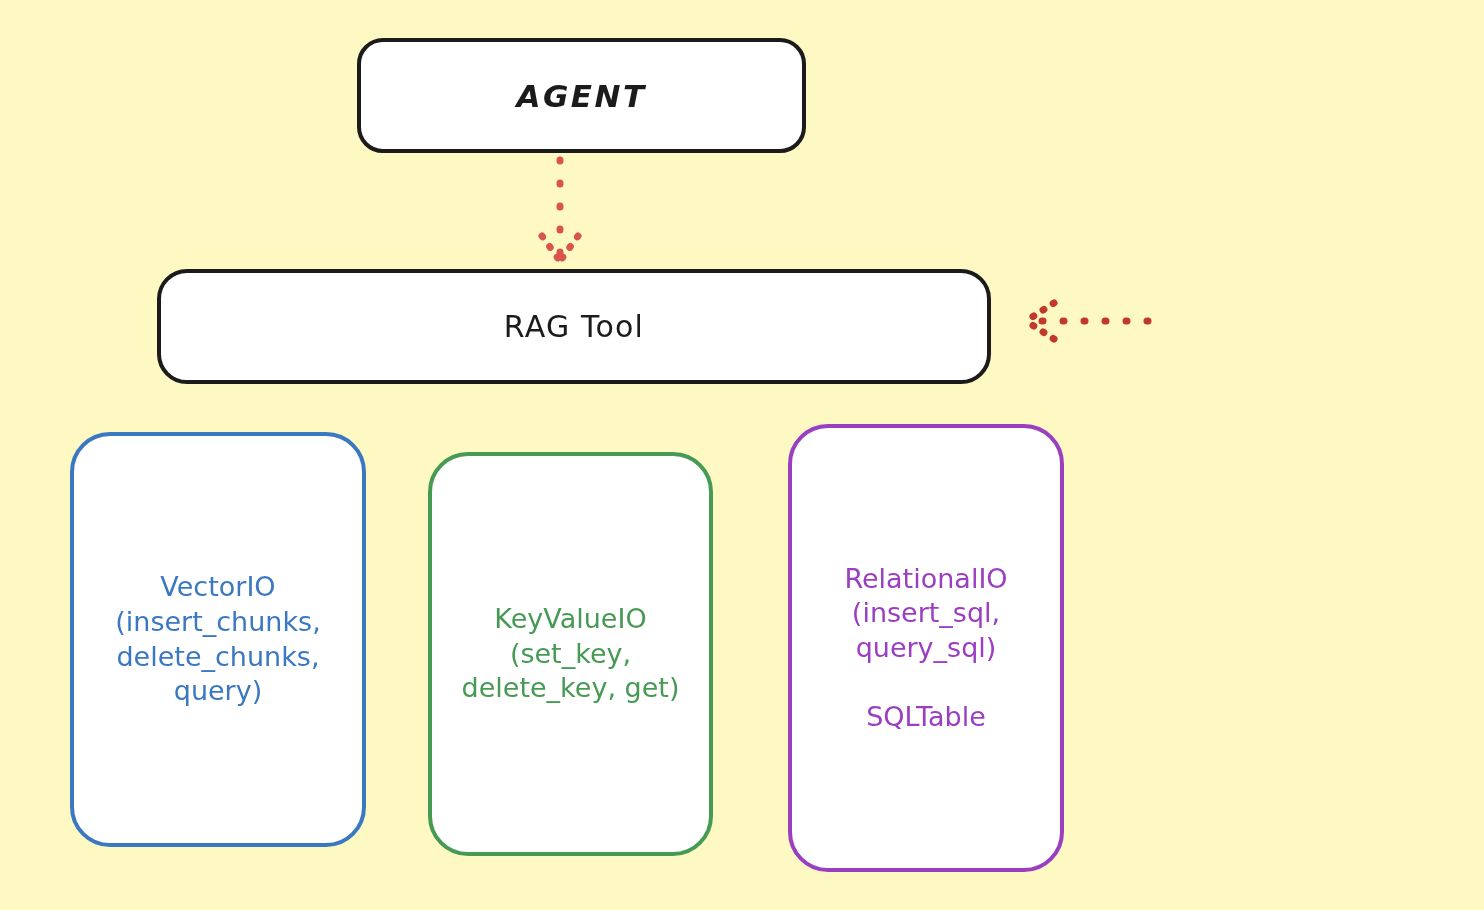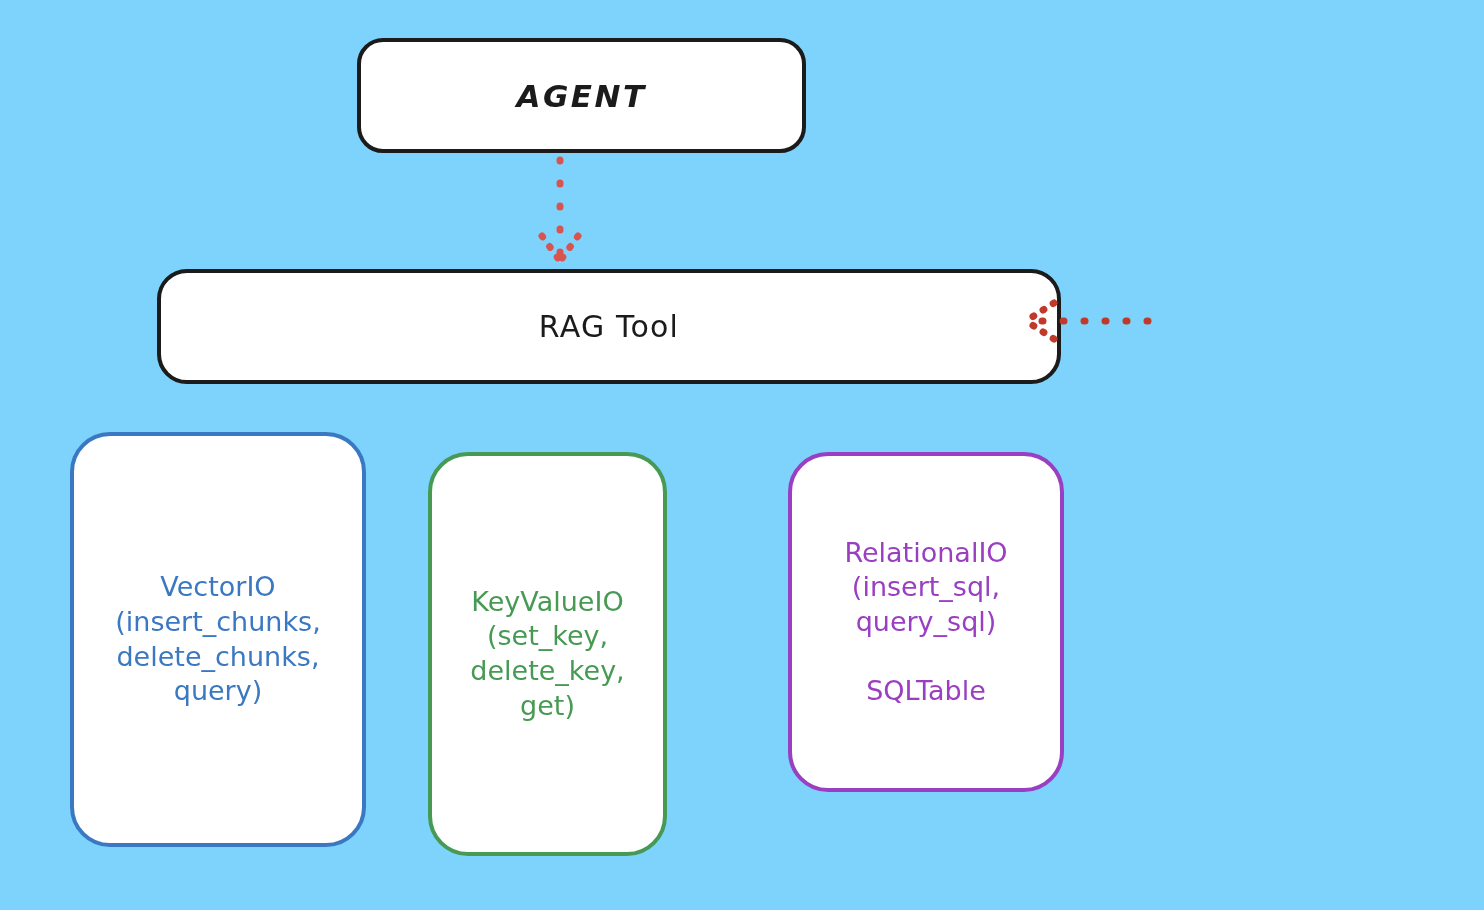--- a/index.html
+++ b/index.html
@@ -7,21 +7,21 @@
     padding: 0;
     background: #ffffff;
   }
   body {
     font-family: "DejaVu Sans", sans-serif;
   }
   #canvas {
     position: relative;
     width: 1484px;
     height: 910px;
-    background: #7dd3fc;
+    background: #fef9c3;
     overflow: hidden;
   }
   .node {
     position: absolute;
     box-sizing: border-box;
     display: flex;
     flex-direction: column;
     align-items: center;
     justify-content: center;
     text-align: center;
@@ -41,21 +41,21 @@
   }
   #agent-box {
     left: 357px;
     top: 38px;
     width: 449px;
     height: 115px;
   }
   #rag-tool-box {
     left: 157px;
     top: 269px;
-    width: 904px;
+    width: 834px;
     height: 115px;
     border-radius: 30px;
   }
   #rag-tool-box .node-label {
     font-style: normal;
     font-size: 30px;
     letter-spacing: 1.2px;
     font-weight: 500;
   }
   
@@ -81,32 +81,32 @@
     width: 296px;
     height: 415px;
     border-color: #3b78c2;
   }
   #vectorio-box .api-label,
   #vectorio-box .index-label { color: #3b78c2; }
 
   #keyvalueio-box {
     left: 428px;
     top: 452px;
-    width: 239px;
+    width: 285px;
     height: 404px;
     border-color: #479a53;
   }
   #keyvalueio-box .api-label,
   #keyvalueio-box .index-label { color: #479a53; }
 
   #relationalio-box {
     left: 788px;
-    top: 452px;
+    top: 424px;
     width: 276px;
-    height: 340px;
+    height: 448px;
     border-color: #9a3fc2;
   }
   #relationalio-box .api-label,
   #relationalio-box .index-label { color: #9a3fc2; }
 
   
   .arrow-svg {
     position: absolute;
     overflow: visible;
   }

